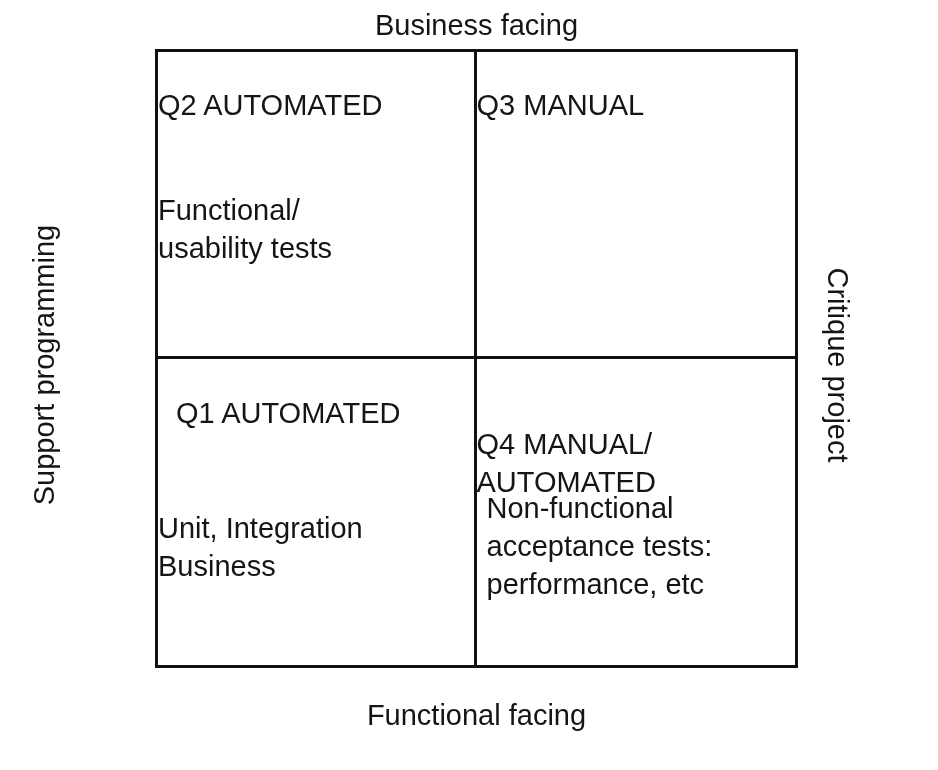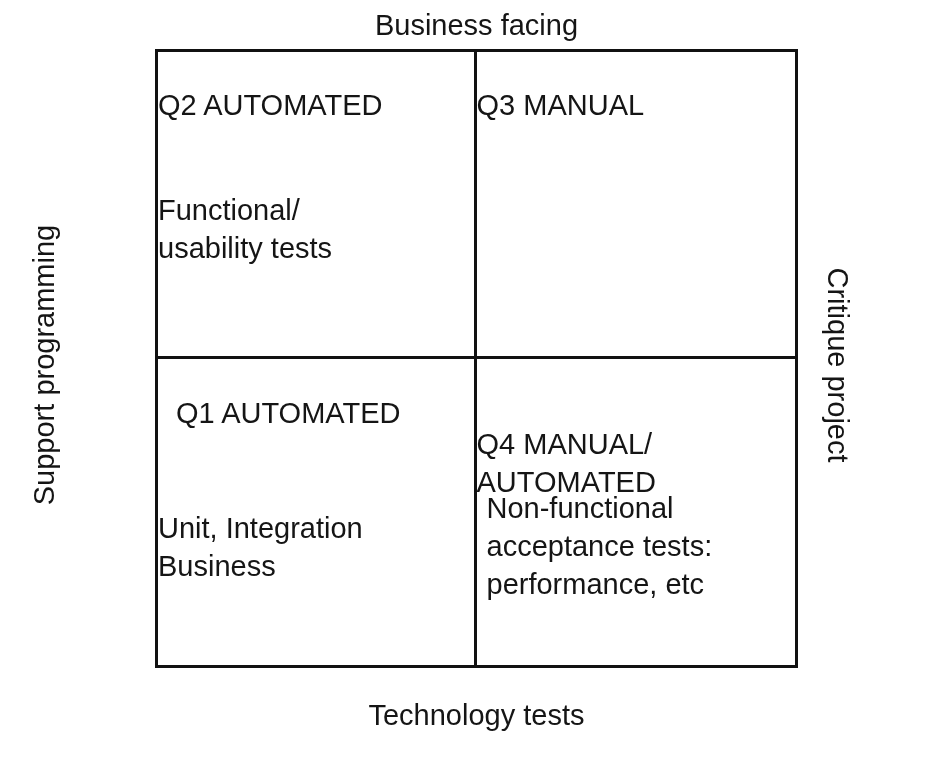--- a/index.html
+++ b/index.html
@@ -113,21 +113,21 @@
   .q-bl .q-body  { position: absolute; left: 0; right: 0; top: 150px; }
 
   .q-br .q-title { position: absolute; left: 0; right: 0; top: 22px; margin-top: 44px; }
   .q-br .q-body  { position: absolute; left: 10px; right: 0; top: 130px; }
 </style>
 </head>
 <body>
 
 <div class="axis-label" id="label-top">Business facing</div>
 
-<div class="axis-label" id="label-bottom">Technology tests</div>
+<div class="axis-label" id="label-bottom">Functional facing</div>
 
 <div class="axis-label" id="label-left">Support programming</div>
 
 <div class="axis-label" id="label-right">Critique project</div>
 
 <div id="matrix">
 
   <div class="quadrant q-tl">
     <div class="q-title">Q2 AUTOMATED</div>
     <div class="q-body">Functional/

